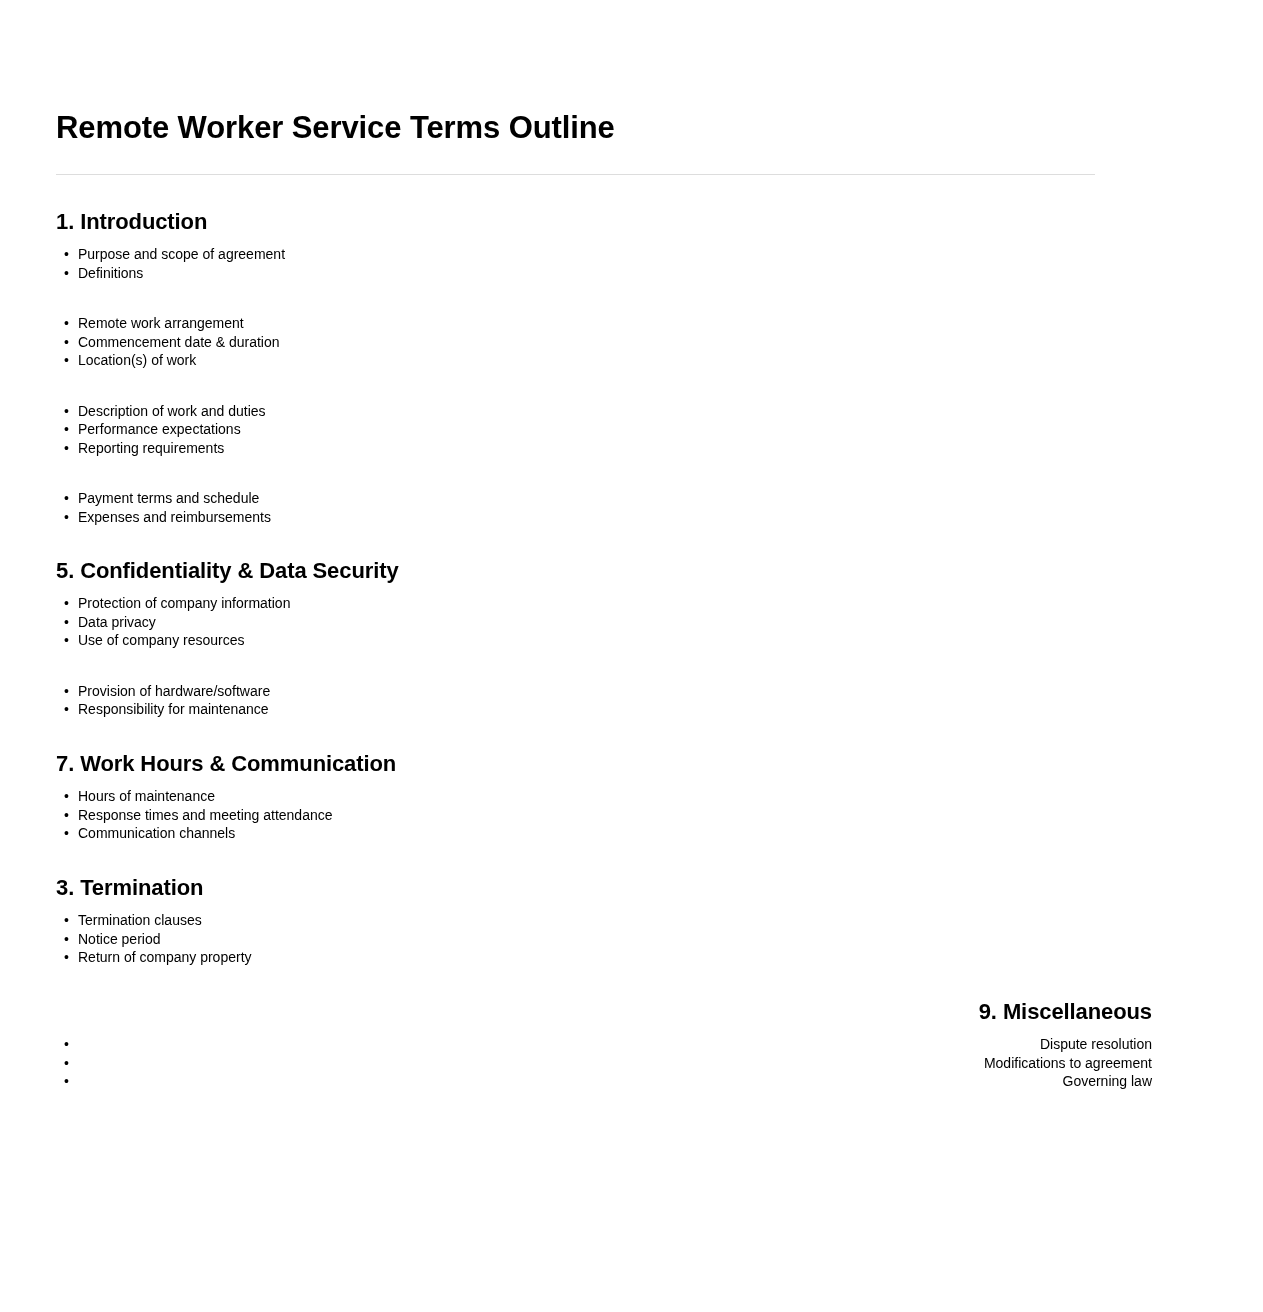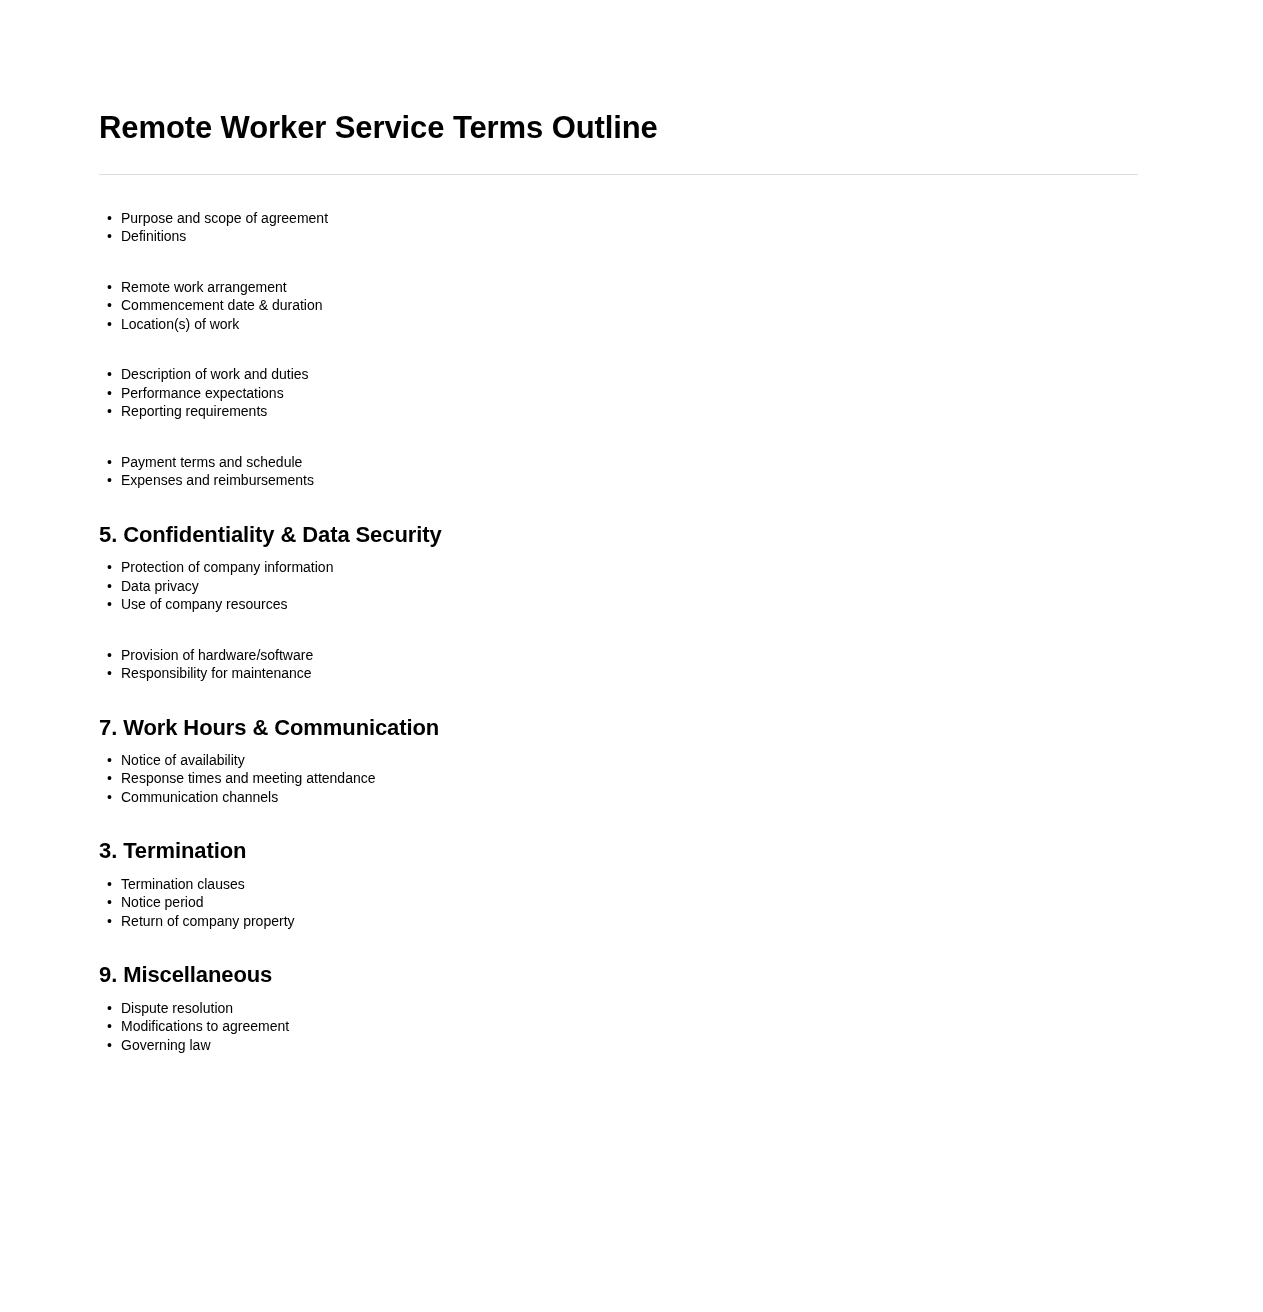--- a/index.html
+++ b/index.html
@@ -13,21 +13,21 @@
     height: 1312px;
     font-family: "Liberation Sans", sans-serif;
     color: #000000;
     -webkit-font-smoothing: antialiased;
     overflow: hidden;
   }
   .page {
     box-sizing: border-box;
     width: 1263px;
     min-height: 1312px;
-    padding: 110px 111px 0 99px;
+    padding: 110px 111px 0 56px;
     background: #ffffff;
   }
   .doc-title {
     font-size: 31px;
     font-weight: bold;
     line-height: 1.15;
     margin: 0 0 0 0;
     letter-spacing: -0.1px;
     color: #000000;
   }
@@ -39,20 +39,21 @@
     height: 0;
   }
   .sections {
     margin-top: 34px;
   }
   .section {
     margin: 0 0 32px 0;
   }
   .section:last-child {
     margin-bottom: 0;
+    text-align: right;
   }
   .section-heading {
     font-size: 22px;
     font-weight: bold;
     line-height: 1.2;
     margin: 0 0 10px 0;
     letter-spacing: -0.1px;
     color: #000000;
   }
   .section-list {
@@ -80,20 +81,21 @@
 <body>
 
 <div class="page">
 
   <h1 class="doc-title">Remote Worker Service Terms Outline</h1>
 
   <hr class="title-rule">
 
   <div class="sections">
       <section class="section">
+        <h2 class="section-heading">1. Introduction</h2>
         <ul class="section-list">
           <li><span class="bullet-icon">•</span><span class="item-label">Purpose and scope of agreement</span></li>
           <li><span class="bullet-icon">•</span><span class="item-label">Definitions</span></li>
         </ul>
       </section>
       <section class="section">
         <ul class="section-list">
           <li><span class="bullet-icon">•</span><span class="item-label">Remote work arrangement</span></li>
           <li><span class="bullet-icon">•</span><span class="item-label">Commencement date &amp; duration</span></li>
           <li><span class="bullet-icon">•</span><span class="item-label">Location(s) of work</span></li>
@@ -122,21 +124,21 @@
       </section>
       <section class="section">
         <ul class="section-list">
           <li><span class="bullet-icon">•</span><span class="item-label">Provision of hardware/software</span></li>
           <li><span class="bullet-icon">•</span><span class="item-label">Responsibility for maintenance</span></li>
         </ul>
       </section>
       <section class="section">
         <h2 class="section-heading">7. Work Hours &amp; Communication</h2>
         <ul class="section-list">
-          <li><span class="bullet-icon">•</span><span class="item-label">Notice of availability</span></li>
+          <li><span class="bullet-icon">•</span><span class="item-label">Hours of maintenance</span></li>
           <li><span class="bullet-icon">•</span><span class="item-label">Response times and meeting attendance</span></li>
           <li><span class="bullet-icon">•</span><span class="item-label">Communication channels</span></li>
         </ul>
       </section>
       <section class="section">
         <h2 class="section-heading">3. Termination</h2>
         <ul class="section-list">
           <li><span class="bullet-icon">•</span><span class="item-label">Termination clauses</span></li>
           <li><span class="bullet-icon">•</span><span class="item-label">Notice period</span></li>
           <li><span class="bullet-icon">•</span><span class="item-label">Return of company property</span></li>

